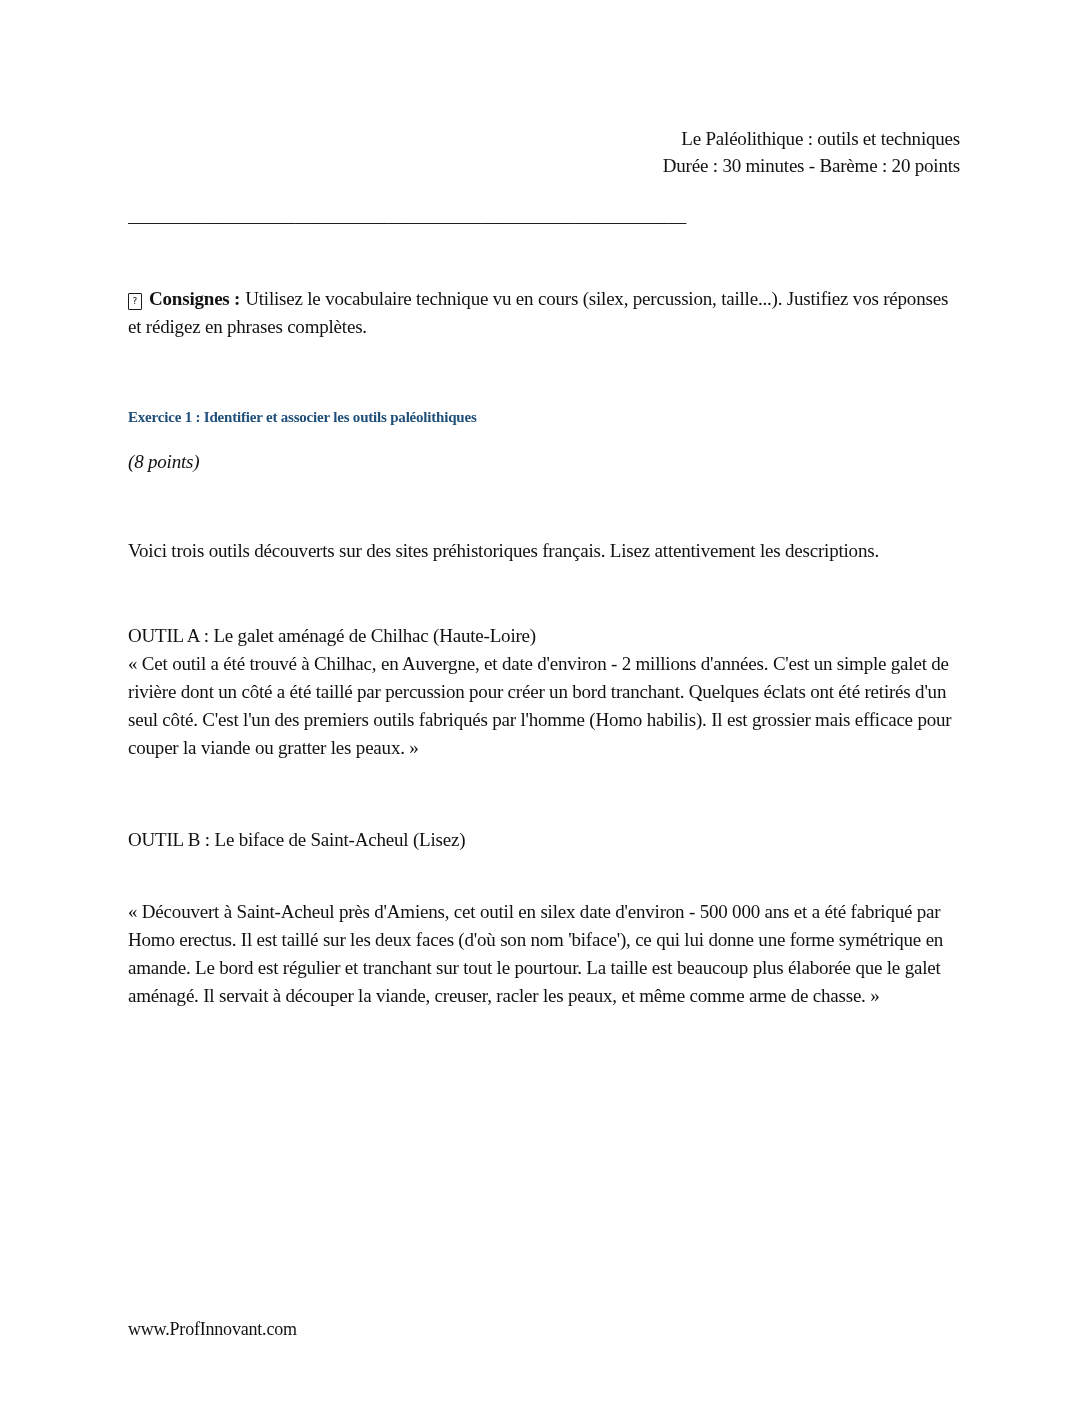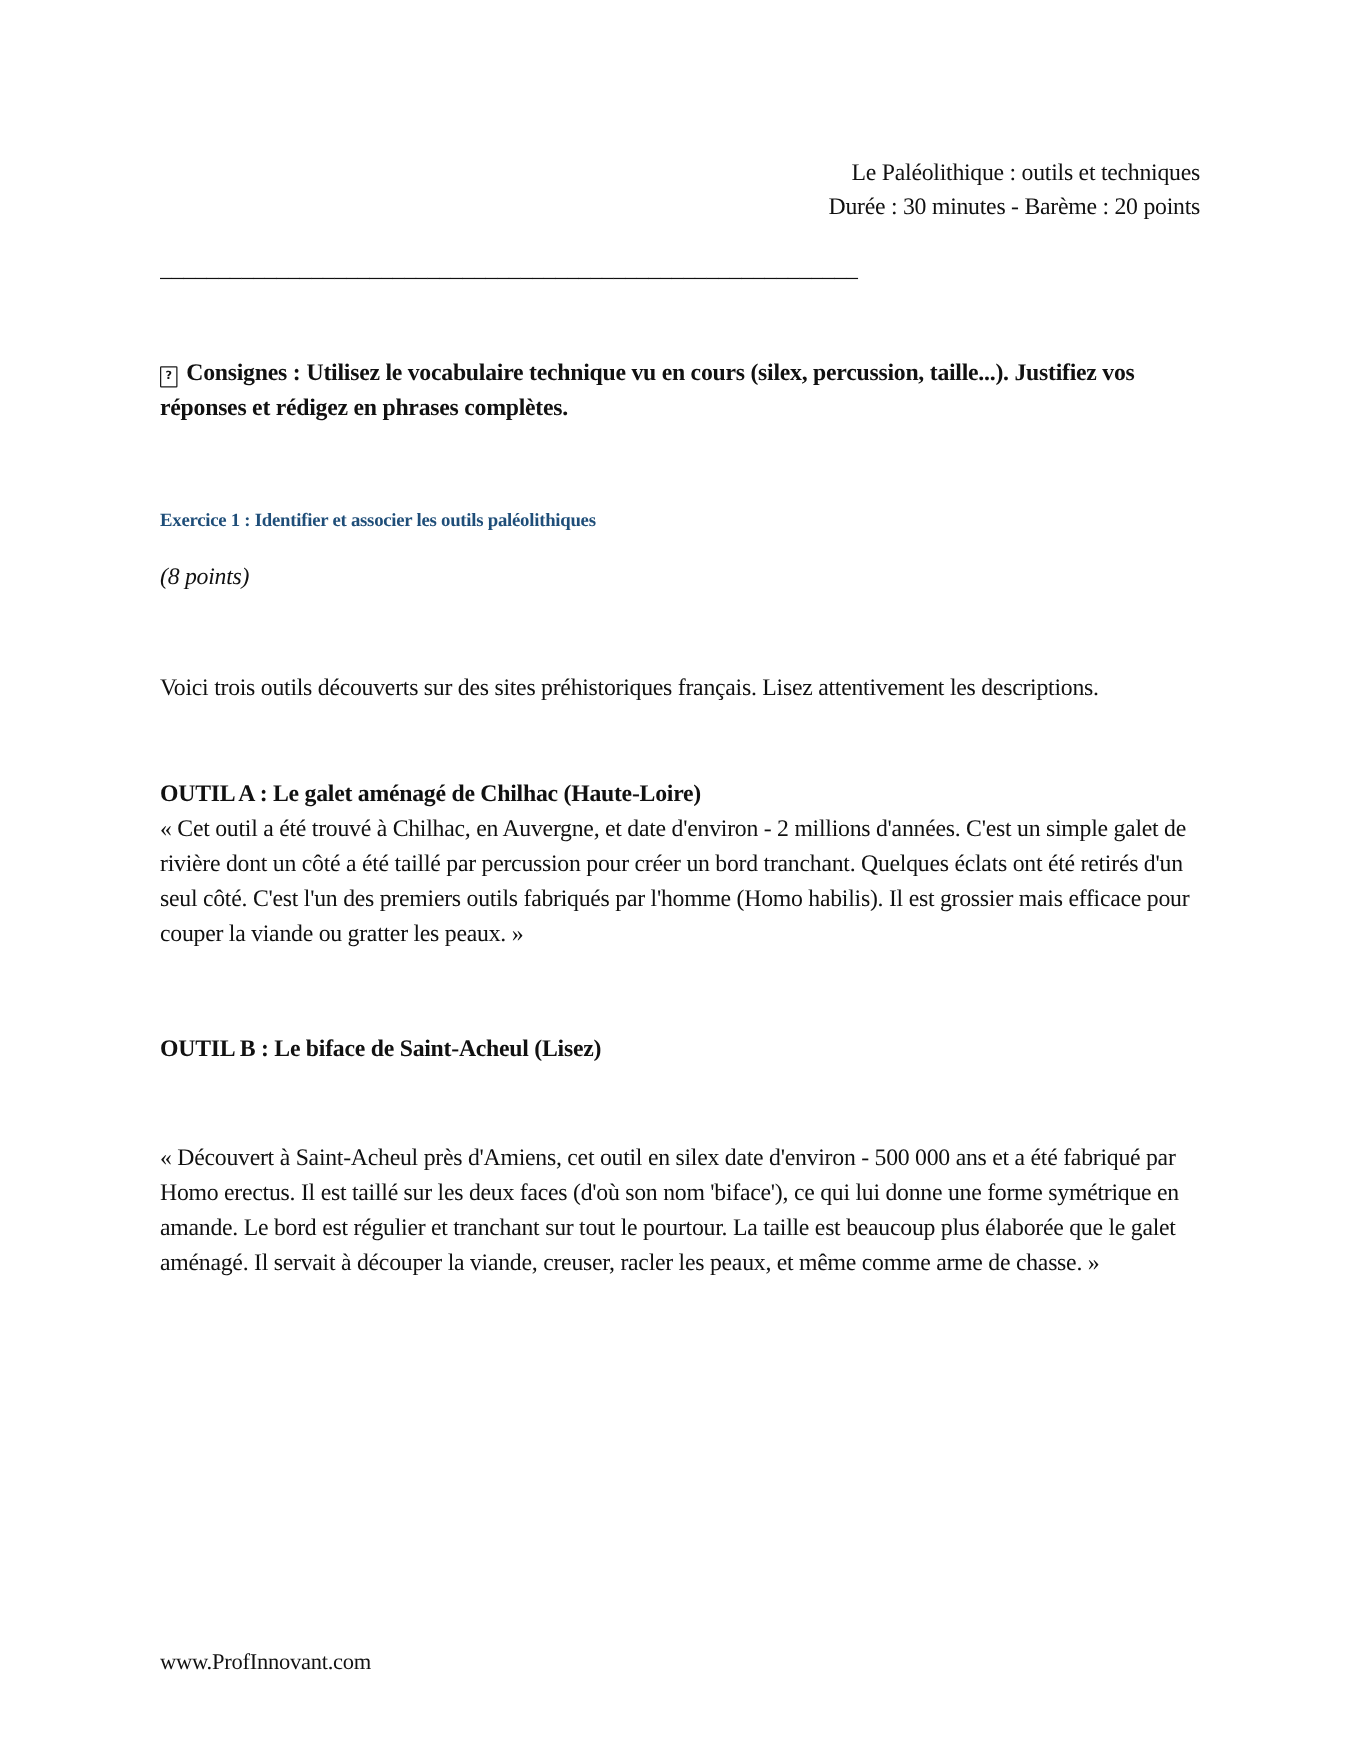--- a/index.html
+++ b/index.html
@@ -34,21 +34,21 @@
   .sep-line {
     margin: 25px 0 0 0;
     line-height: 24px;
     white-space: nowrap;
     overflow: hidden;
   }
   .identity-line { margin: 12px 0 0 0; white-space: nowrap; }
   .identity-line .label { margin-right: 6px; }
   .identity-line .blank { margin-right: 16px; }
   .identity-line .blank:last-child { margin-right: 0; }
-  .consignes { margin: 57px 0 0 0; font-weight: bold; }
+  .consignes { margin: 57px 0 0 0; }
   .consignes b { margin-right: 5px; }
   .tofu {
     display: inline-block;
     width: 12px;
     height: 15px;
     border: 1px solid #1a1a1a;
     border-radius: 1px;
     font-family: "DejaVu Sans", sans-serif;
     font-size: 9px;
     line-height: 14px;
@@ -62,27 +62,27 @@
     font-size: 15px;
     line-height: 28px;
     font-weight: bold;
   }
   .points-note { margin: 17px 0 0 0; font-style: italic; }
   .intro-par { margin: 61px 0 0 0; }
   .tool-heading {
     margin: 0;
     font-size: 19px;
     line-height: 28px;
-    font-weight: bold;
+    font-weight: normal;
   }
   .tool-heading.tool-a { margin-top: 57px; }
   .tool-heading.tool-b { margin-top: 64px; }
   .tool-par { margin: 0; }
   .tool-par.par-a { }
-  .tool-par.par-b { margin-top: 59px; }
+  .tool-par.par-b { margin-top: 44px; }
   .footer-url {
     position: absolute;
     left: 128px;
     top: 1316px;
     font-size: 18px;
     line-height: 26px;
   }
 </style>
 </head>
 <body>

